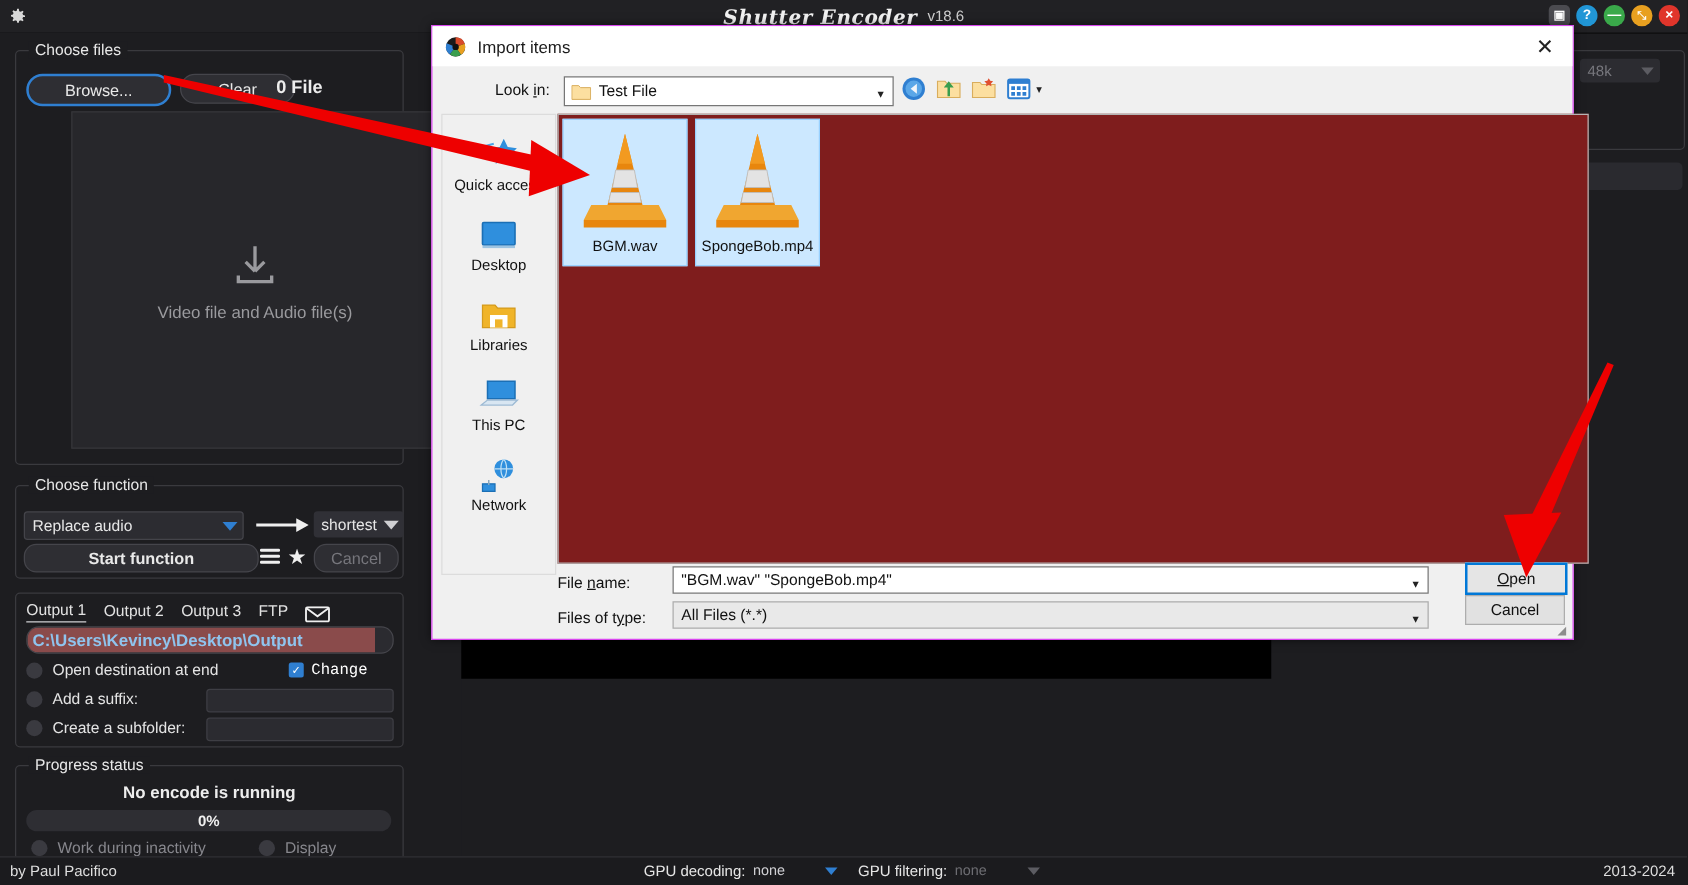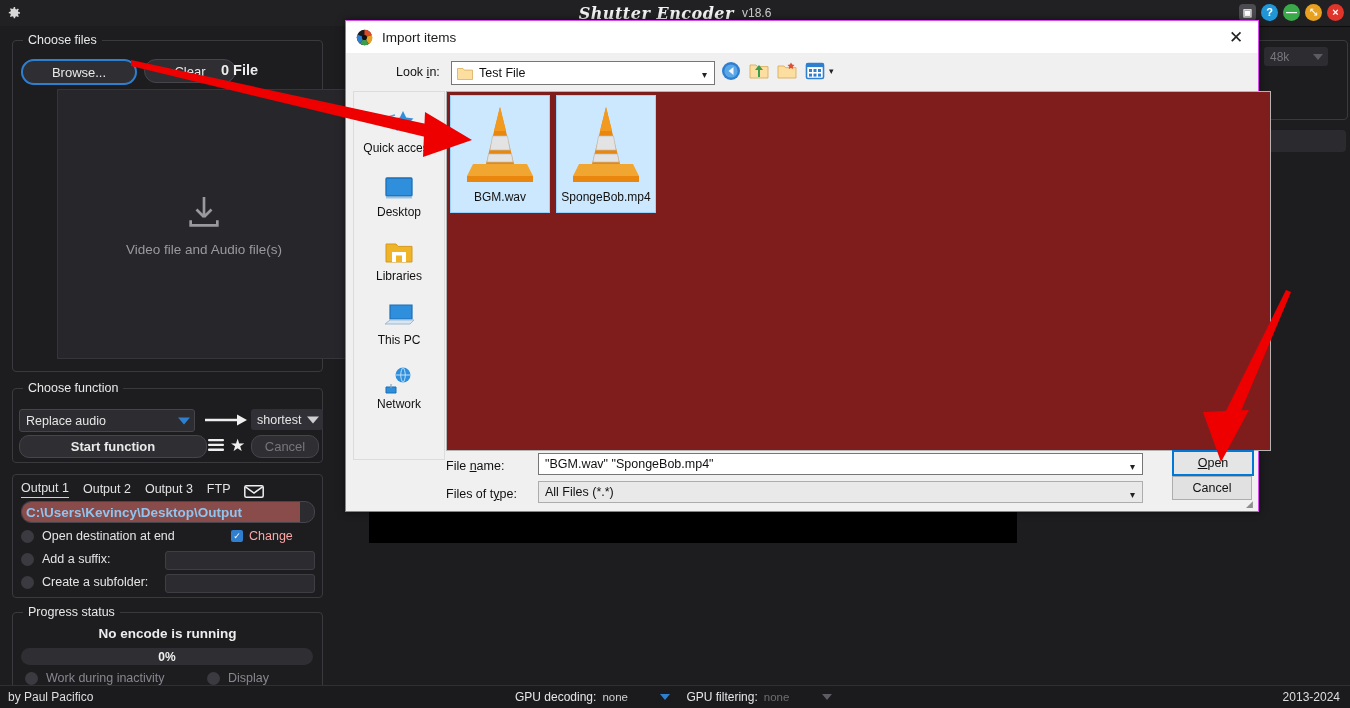--- a/index.html
+++ b/index.html
@@ -332,21 +332,21 @@
       </div>
       <div class="path-field">
         <div class="path-sel">C:\Users\Kevincy\Desktop\Output</div>
       </div>
       <div class="opt-row" style="left:8px; top:54px;">
         <span class="radio"></span>
         <span style="color:#e4e4e4;">Open destination at end</span>
       </div>
       <div class="opt-row" style="left:218px; top:54px;">
         <span class="chk">✓</span>
-        <span style="color:#fca5a5;">Change</span>
+        <span style="color:#ffffff;font-family:Liberation Mono, monospace;">Change</span>
       </div>
       <div class="opt-row" style="left:8px; top:77px;">
         <span class="radio"></span>
         <span style="color:#e4e4e4;">Add a suffix:</span>
       </div>
       <div class="txtin" style="position:absolute;left:152px;top:76px;width:148px;"></div>
       <div class="opt-row" style="left:8px; top:100px;">
         <span class="radio"></span>
         <span style="color:#e4e4e4;">Create a subfolder:</span>
       </div>

